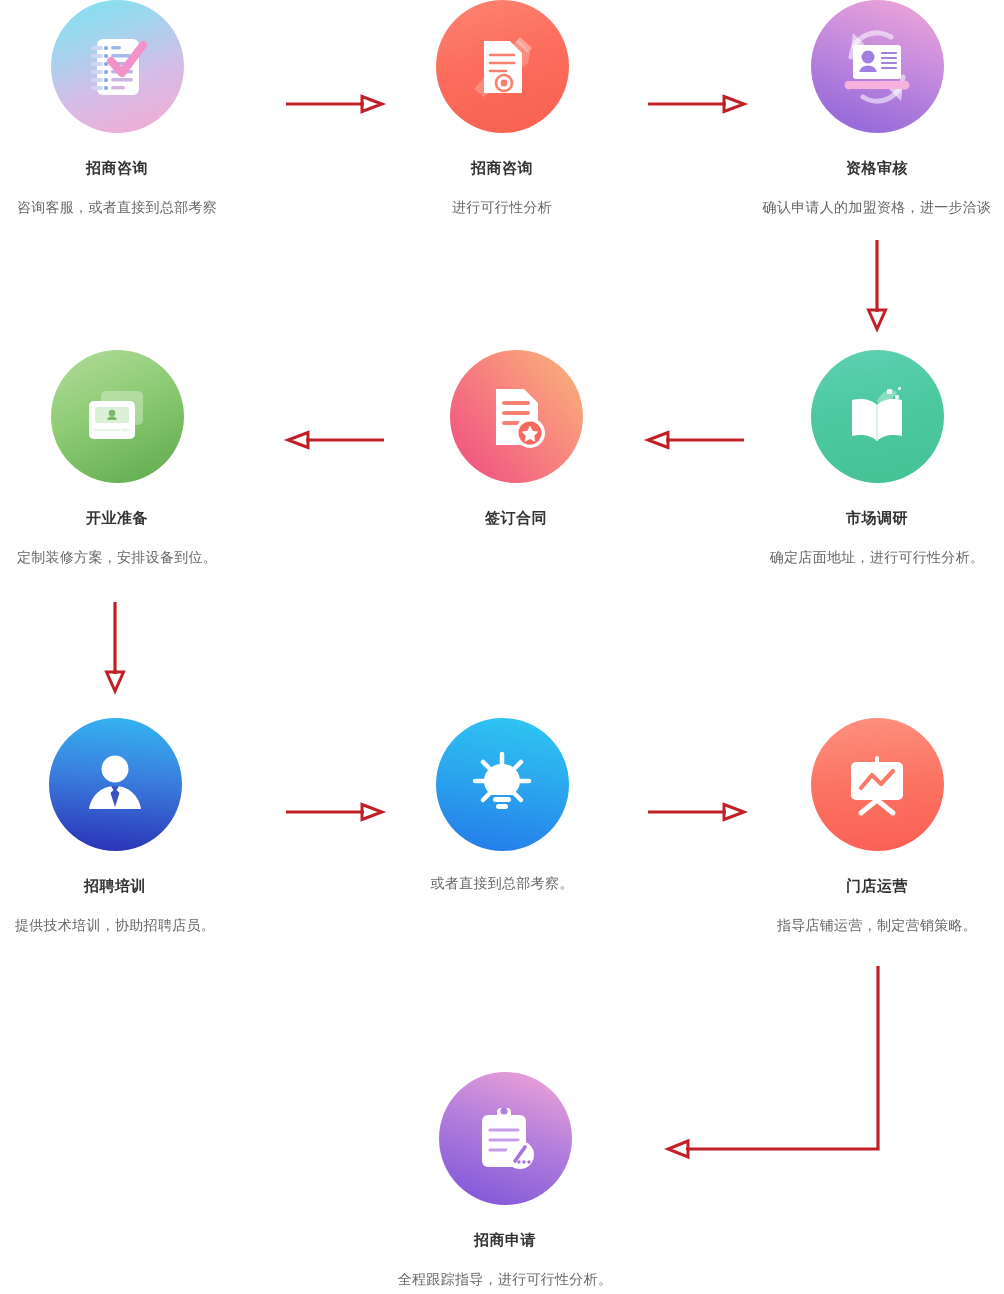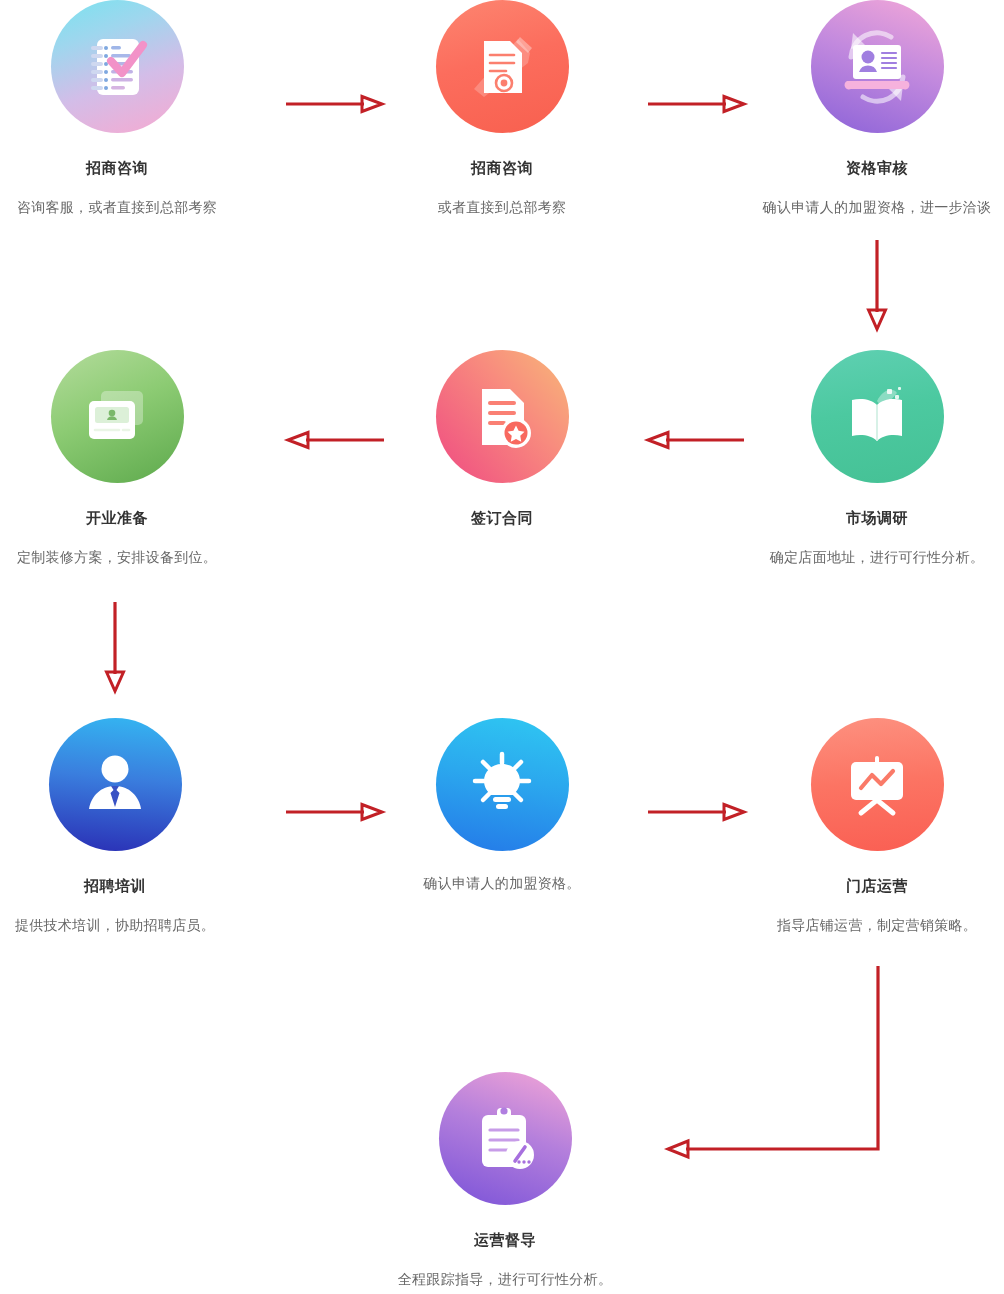--- a/index.html
+++ b/index.html
@@ -132,21 +132,21 @@
             <line x1="30" y1="38" x2="54" y2="38"></line>
             <line x1="30" y1="46" x2="46" y2="46"></line>
           </g>
           <circle cx="44" cy="58" r="8" fill="none" stroke="#fb7f6e" stroke-width="2.6"></circle>
           <circle cx="44" cy="58" r="3.4" fill="#fb7f6e"></circle>
           <path d="M60 12 L72 23 L68 28 L56 17 Z" fill="#ffffff" opacity="0.35"></path>
         </svg>
       </div>
     </div>
     <div class="title">招商咨询</div>
-    <div class="desc">或者直接到总部考察</div>
+    <div class="desc">进行可行性分析</div>
   </div>
 
   <div class="step" style="left:710px; top:0px;">
     <div class="circle-wrap">
       <div class="circle g-audit">
         <svg width="88" height="88" viewBox="0 0 88 88">
           <path d="M18 34 a26 26 0 0 1 40 -20" fill="none" stroke="#ffffff" stroke-width="5" opacity="0.55" stroke-linecap="round"></path>
           <path d="M20 10 L18 26 L32 22 Z" fill="#ffffff" opacity="0.55"></path>
           <path d="M70 54 a26 26 0 0 1 -40 20" fill="none" stroke="#ffffff" stroke-width="5" opacity="0.55" stroke-linecap="round"></path>
           <path d="M68 78 L70 62 L56 66 Z" fill="#ffffff" opacity="0.55"></path>
@@ -180,21 +180,21 @@
             <line x1="20" y1="55" x2="44" y2="55"></line>
             <line x1="48" y1="55" x2="54" y2="55"></line>
           </g>
         </svg>
       </div>
     </div>
     <div class="title">开业准备</div>
     <div class="desc">定制装修方案，安排设备到位。</div>
   </div>
 
-  <div class="step" style="left:335px; top:350px;font-family:Liberation Serif, serif;">
+  <div class="step" style="left:349px; top:350px;font-family:Liberation Serif, serif;">
     <div class="circle-wrap">
       <div class="circle g-contract">
         <svg width="84" height="84" viewBox="0 0 84 84">
           <path d="M22 14 h28 l14 14 v42 h-42 z" fill="#ffffff"></path>
           <g stroke="#fa8074" stroke-width="4" stroke-linecap="round">
             <line x1="30" y1="28" x2="54" y2="28"></line>
             <line x1="30" y1="38" x2="54" y2="38"></line>
             <line x1="30" y1="48" x2="44" y2="48"></line>
           </g>
           <circle cx="56" cy="58" r="15" fill="#ffffff"></circle>
@@ -253,21 +253,21 @@
             <line x1="69" y1="38" x2="60" y2="38"></line>
             <line x1="23" y1="57" x2="29" y2="51"></line>
             <line x1="61" y1="57" x2="55" y2="51"></line>
           </g>
           <path d="M42 21 C31 21 24 29 24 38 c0 7 4 10 6 14 h24 c2 -4 6 -7 6 -14 0 -9 -7 -17 -18 -17 z" fill="#ffffff"></path>
           <rect x="33" y="54" width="18" height="5" rx="2.5" fill="#ffffff"></rect>
           <rect x="36" y="61" width="12" height="5" rx="2.5" fill="#ffffff"></rect>
         </svg>
       </div>
     </div>
-    <div class="desc">确认申请人的加盟资格。</div>
+    <div class="desc">或者直接到总部考察。</div>
   </div>
 
   <div class="step" style="left:710px; top:718px;">
     <div class="circle-wrap">
       <div class="circle g-store">
         <svg width="84" height="84" viewBox="0 0 84 84">
           <rect x="40" y="13" width="4" height="8" rx="2" fill="#ffffff"></rect>
           <rect x="16" y="19" width="52" height="38" rx="5" fill="#ffffff"></rect>
           <path d="M26 45 L37 32 L46 41 L58 28" fill="none" stroke="#fa7a68" stroke-width="4.2" stroke-linecap="round" stroke-linejoin="round"></path>
           <g stroke="#ffffff" stroke-width="5" stroke-linecap="round">
@@ -296,21 +296,21 @@
           <circle cx="57" cy="58" r="14" fill="#ffffff"></circle>
           <path d="M62 50 L52 64" stroke="#a770de" stroke-width="3.6" stroke-linecap="round"></path>
           <g fill="#a770de">
             <circle cx="56" cy="65" r="1.7"></circle>
             <circle cx="61" cy="65" r="1.7"></circle>
             <circle cx="66" cy="65" r="1.7"></circle>
           </g>
         </svg>
       </div>
     </div>
-    <div class="title">运营督导</div>
+    <div class="title">招商申请</div>
     <div class="desc">全程跟踪指导，进行可行性分析。</div>
   </div>
 
   <div class="connector" style="left:286px; top:92px;">
     <svg width="100" height="24" viewBox="0 0 100 24">
       <line x1="0" y1="12" x2="78" y2="12" stroke="#c22026" stroke-width="3.2"></line>
       <path d="M76 4.5 L96 12 L76 19.5 Z" fill="none" stroke="#c22026" stroke-width="3"></path>
     </svg>
   </div>
 

